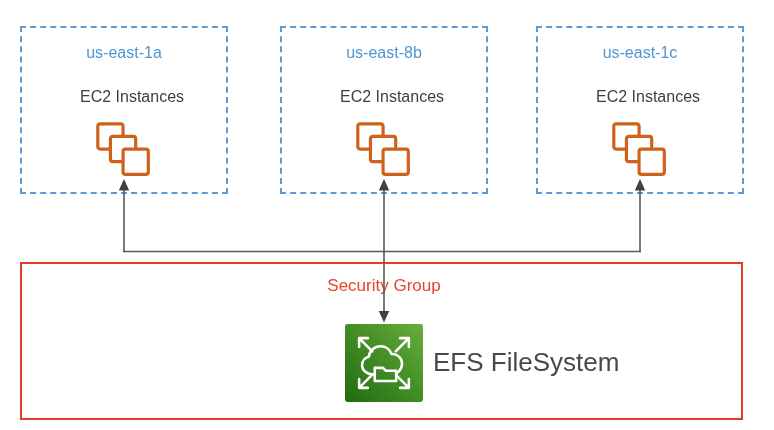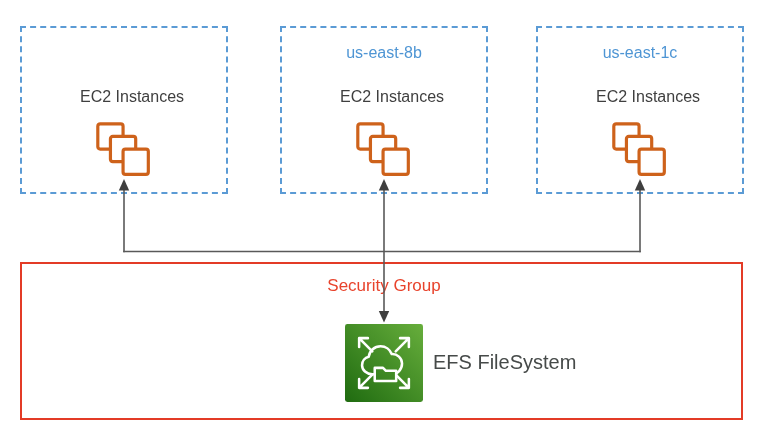--- a/index.html
+++ b/index.html
@@ -61,21 +61,21 @@
   }
   #efs-icon {
     position: absolute;
     left: 345px; top: 324px;
     width: 78px; height: 78px;
     z-index: 2;
   }
   #efs-label {
     position: absolute;
     left: 433px; top: 349px;
-    font-size: 20px;
+    font-size: 26px;
     line-height: 27px;
     color: var(--efs-label-text, #464A49);
     white-space: nowrap;
     z-index: 2;
   }
   #connectors {
     position: absolute;
     inset: 0;
     z-index: 5;
     pointer-events: none;
@@ -86,20 +86,21 @@
   .efs-folder { fill: url(#efsGrad); stroke: #ffffff; stroke-width: 2.6; stroke-linejoin: round; }
   #efsStop1 { stop-color: var(--efs-green-light, #67AE3C); }
   #efsStop2 { stop-color: var(--efs-green-dark, #1F6B10); }
 </style>
 </head>
 <body>
 
 <div id="canvas">
 
   <div class="zone" style="left:20px;width:208px;">
+    <div class="zone-title">us-east-1a</div>
     <div class="zone-label">EC2 Instances</div>
     <svg class="ec2-icon" viewBox="0 0 62 62">
       <rect class="ec2-sq" x="3" y="3" width="27" height="27" rx="2.5"></rect>
       <rect class="ec2-sq" x="16.5" y="16.5" width="27" height="27" rx="2.5"></rect>
       <rect class="ec2-sq" x="30" y="30" width="27" height="27" rx="2.5"></rect>
     </svg>
   </div>
 
   <div class="zone" style="left:280px;width:208px;">
     <div class="zone-title">us-east-8b</div>

